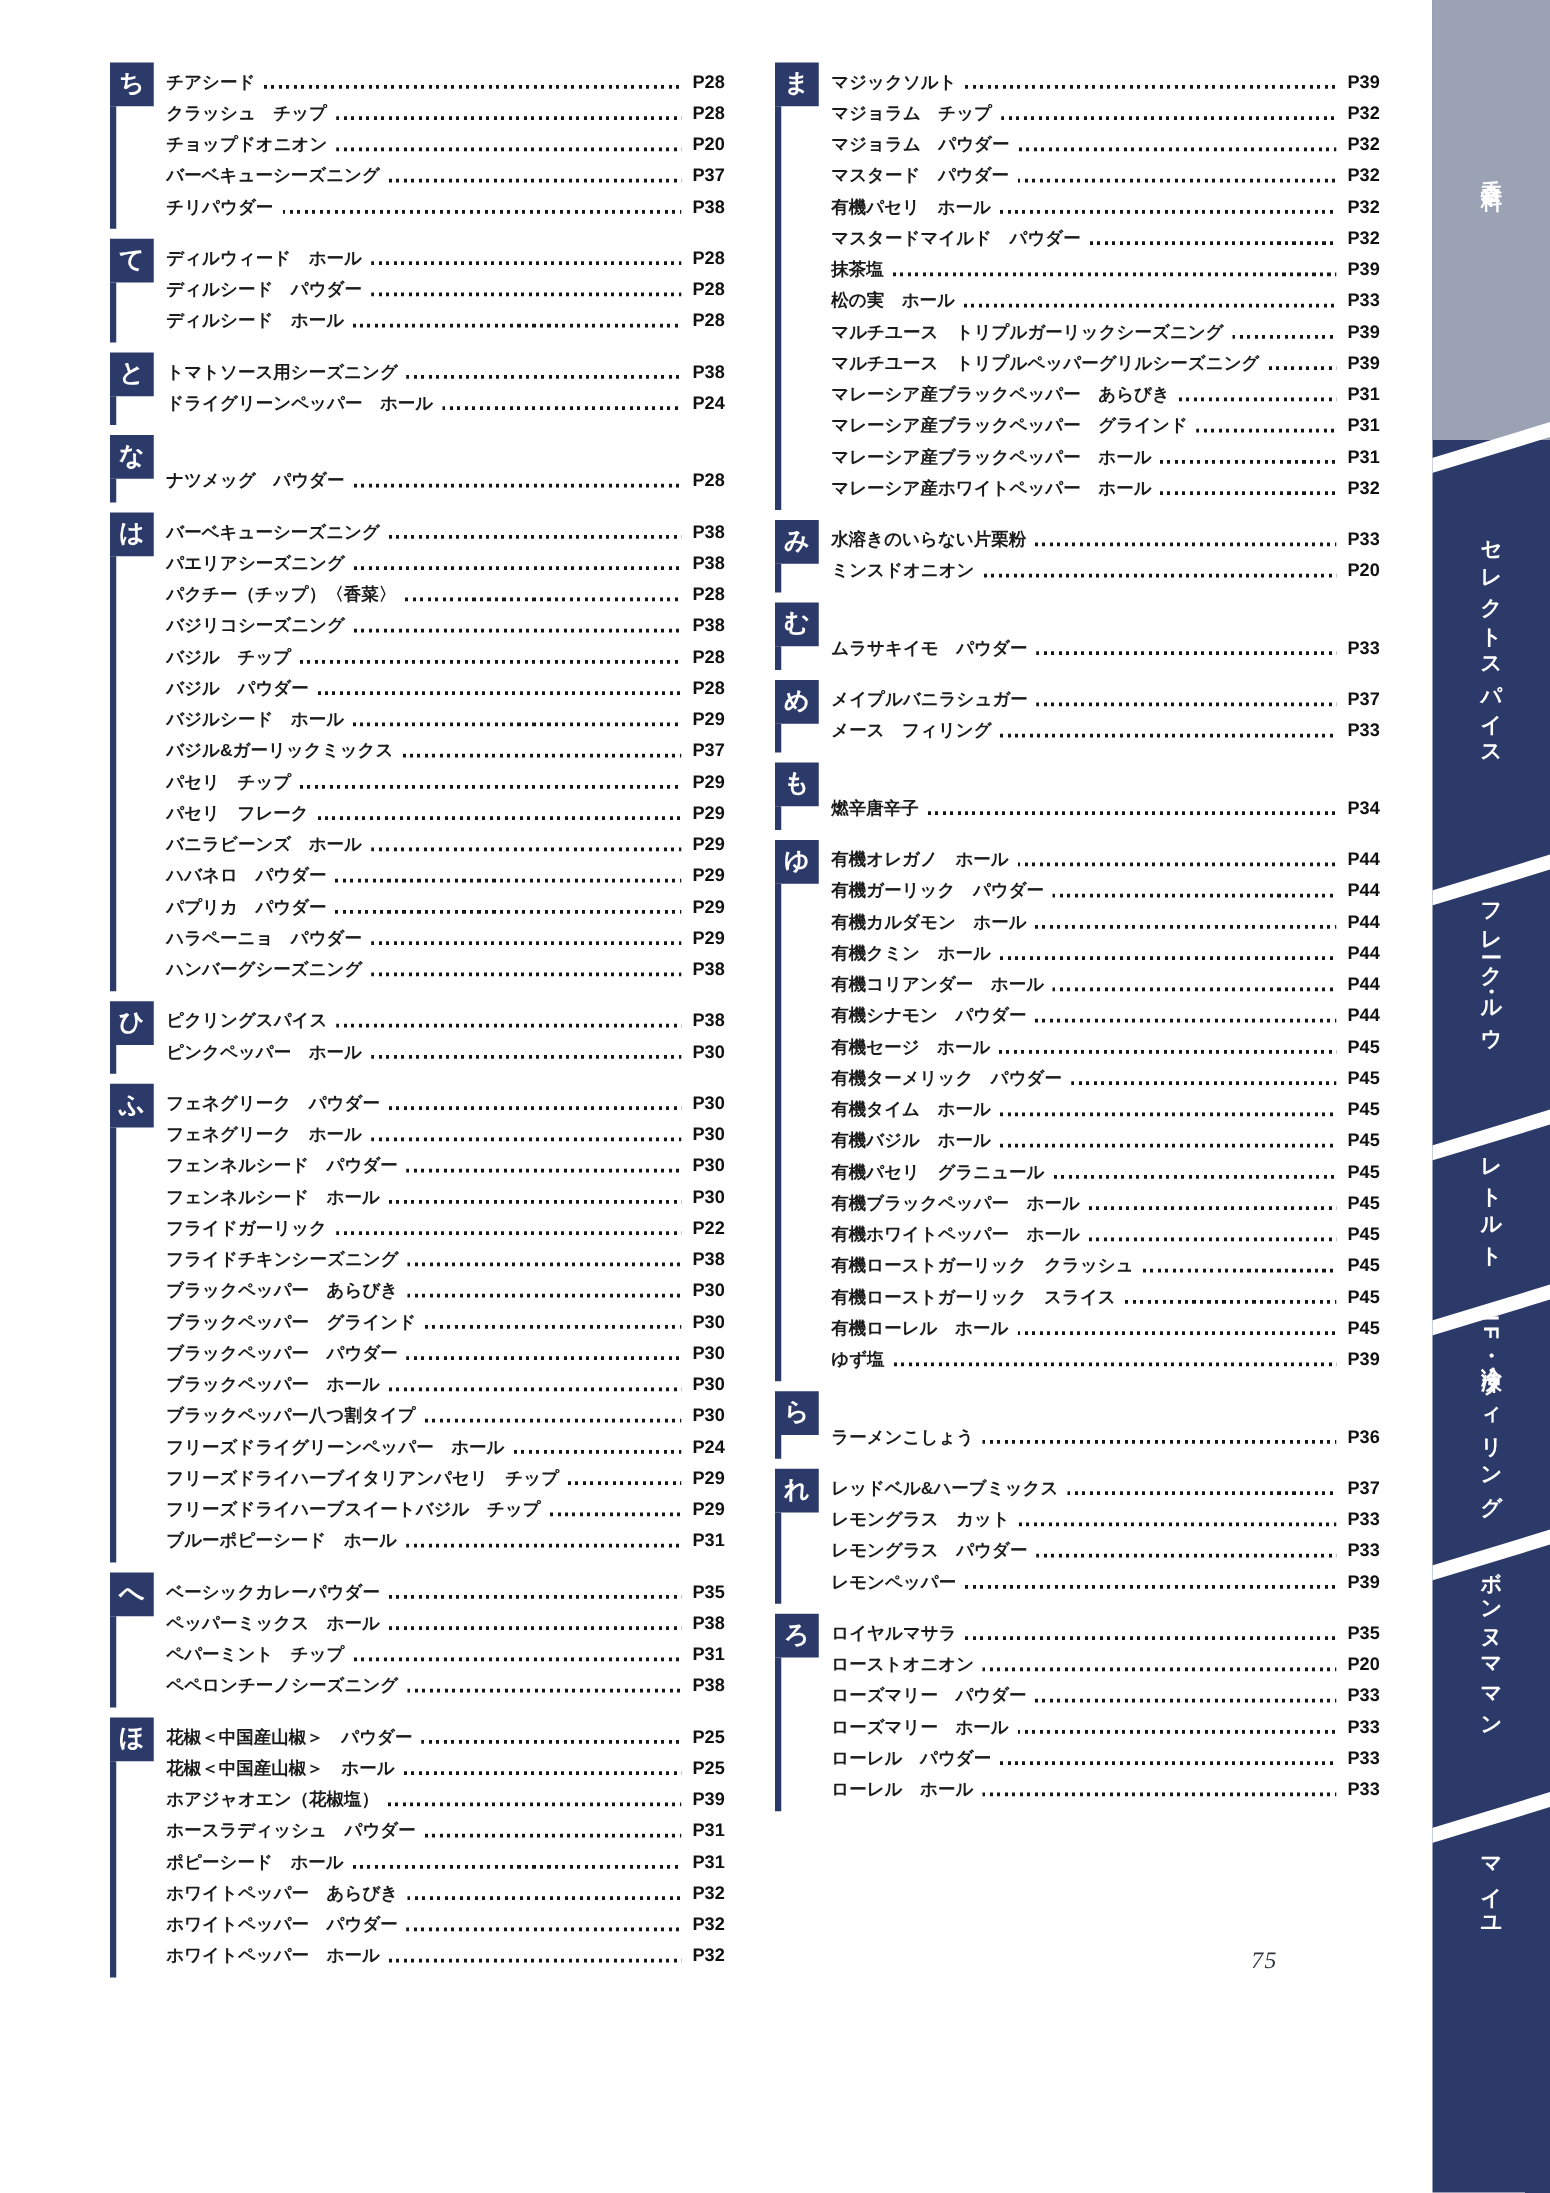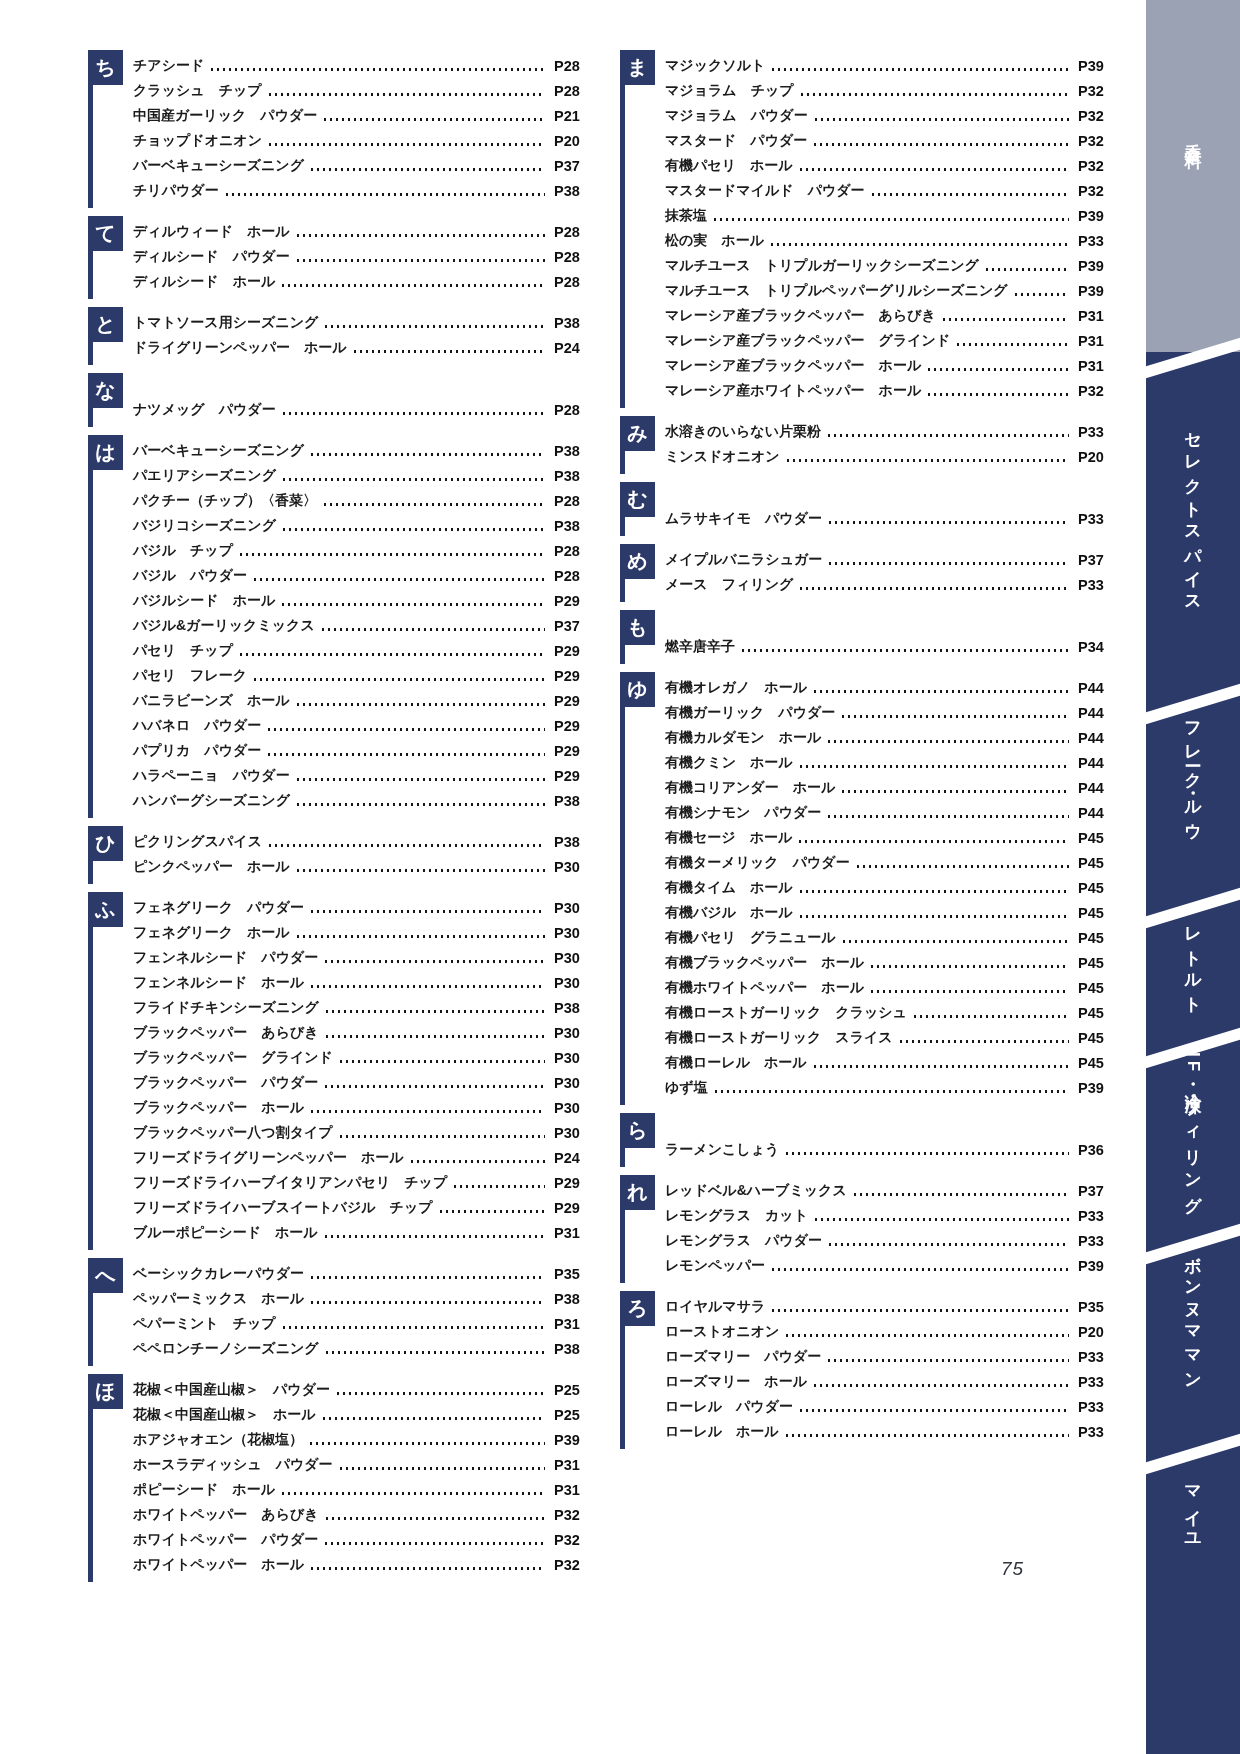--- a/index.html
+++ b/index.html
@@ -42,21 +42,21 @@
     transform:skewY(-17deg);
   }
   .tab-label{
     position:absolute;left:50%;transform:translateX(-50%);
     writing-mode:vertical-rl;text-orientation:mixed;
     color:#ffffff;font-weight:bold;font-size:17px;letter-spacing:4px;
     white-space:nowrap;cursor:pointer;
   }
   .folio{
     position:absolute;left:1001px;top:1558px;font-size:19px;font-style:italic;
-    color:#30343c;letter-spacing:1px;
+    color:#30343c;letter-spacing:1px;font-family:Liberation Serif, serif;
   }
 </style>
 </head>
 <body>
 
 <div class="col" id="col-left">
     <div class="section">
       <div class="rail">
         <div class="badge">ち</div>
         <div class="bar"></div>
@@ -66,25 +66,20 @@
           <span class="name">チアシード</span>
           <span class="leader"></span>
           <span class="pageref">P28</span>
         </div>
         <div class="row">
           <span class="name">クラッシュ　チップ</span>
           <span class="leader"></span>
           <span class="pageref">P28</span>
         </div>
         <div class="row">
-          <span class="name">中国産ガーリック　パウダー</span>
-          <span class="leader"></span>
-          <span class="pageref">P21</span>
-        </div>
-        <div class="row">
           <span class="name">チョップドオニオン</span>
           <span class="leader"></span>
           <span class="pageref">P20</span>
         </div>
         <div class="row">
           <span class="name">バーベキューシーズニング</span>
           <span class="leader"></span>
           <span class="pageref">P37</span>
         </div>
         <div class="row">
@@ -267,20 +262,25 @@
         </div>
         <div class="row">
           <span class="name">フェンネルシード　パウダー</span>
           <span class="leader"></span>
           <span class="pageref">P30</span>
         </div>
         <div class="row">
           <span class="name">フェンネルシード　ホール</span>
           <span class="leader"></span>
           <span class="pageref">P30</span>
+        </div>
+        <div class="row">
+          <span class="name">フライドガーリック</span>
+          <span class="leader"></span>
+          <span class="pageref">P22</span>
         </div>
         <div class="row">
           <span class="name">フライドチキンシーズニング</span>
           <span class="leader"></span>
           <span class="pageref">P38</span>
         </div>
         <div class="row">
           <span class="name">ブラックペッパー　あらびき</span>
           <span class="leader"></span>
           <span class="pageref">P30</span>

